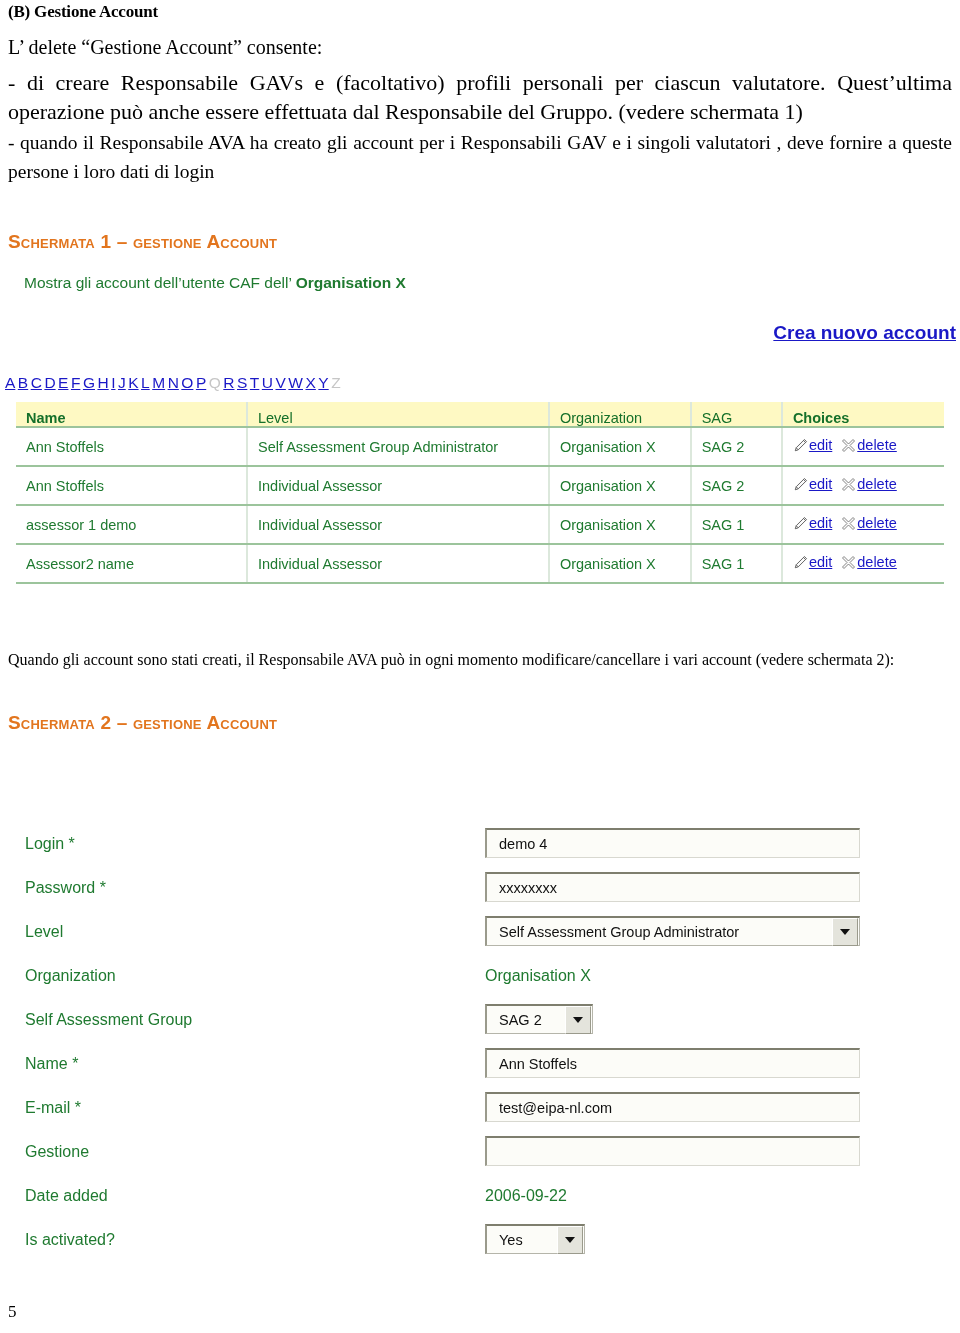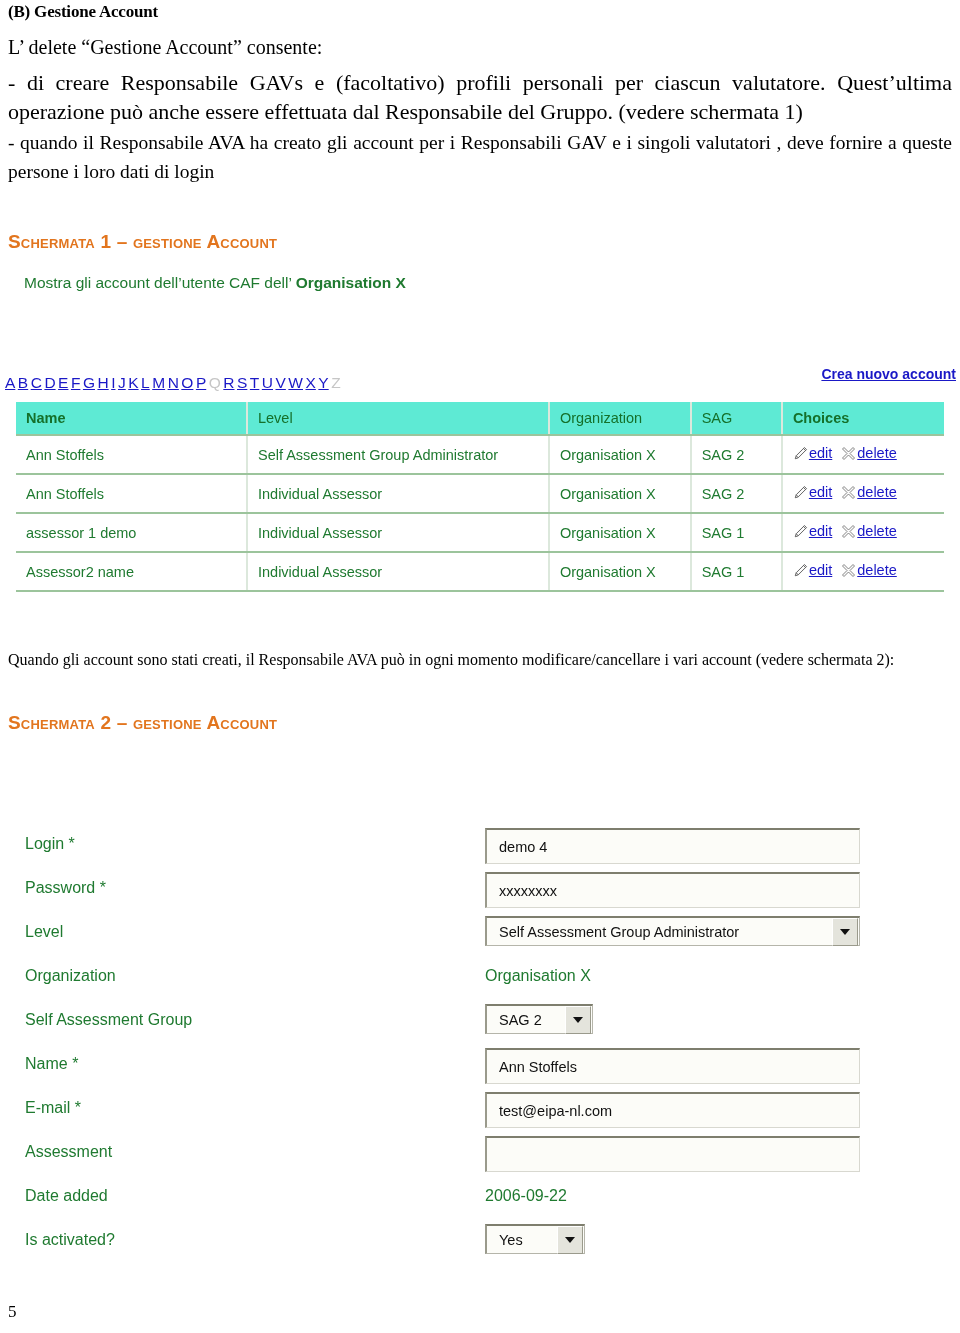--- a/index.html
+++ b/index.html
@@ -91,26 +91,25 @@
     top: 274px;
     font-size: 15.5px;
     color: #1F7A30;
     white-space: nowrap;
   }
   #mostra-line b { font-weight: bold; }
   #crea-nuovo-account {
     position: absolute;
     right: 4px;
     top: 322px;
-    font-size: 14px;
+    font-size: 19px;
     font-weight: bold;
     color: #1A18C6;
     text-decoration: underline;
     white-space: nowrap;
-    margin-top: 44px;
   }
 
   
   #alpha-bar {
     position: absolute;
     left: 5px;
     top: 374px;
     font-size: 15.5px;
     white-space: nowrap;
   }
@@ -140,24 +139,24 @@
   #accounts-table td {
     text-align: left;
     color: #1F7A30;
     font-weight: normal;
     padding: 9px 6px 9px 10px;
     border-bottom: 2px solid #9CC49C;
     border-right: 2px solid #DCE8DC;
     vertical-align: middle;
   }
   #accounts-table thead th {
-    background: #5eead4;
+    background: #fef9c3;
     color: #15702A;
     padding-top: 8px;
-    padding-bottom: 8px;
+    padding-bottom: 0;
   }
   #accounts-table thead th.b { font-weight: bold; }
   #accounts-table td:last-child,
   #accounts-table th:last-child { border-right: none; }
   .col-name  { width: 228px; }
   .col-level { width: 298px; }
   .col-org   { width: 140px; }
   .col-sag   { width: 90px; }
   .col-choices { width: 160px; }
 
@@ -203,21 +202,21 @@
     position: absolute;
     left: 485px;
     top: 10px;
     color: #1F7A30;
     font-size: 16px;
     white-space: nowrap;
   }
 
   .txtbox {
     width: 375px;
-    height: 36px;
+    height: 30px;
     box-sizing: border-box;
     background: #FCFCF8;
     border-top: 2px solid #7E7E6E;
     border-left: 2px solid #9A9A8C;
     border-right: 1px solid #D8D8D0;
     border-bottom: 1px solid #D8D8D0;
     font-family: "Liberation Sans", sans-serif;
     font-size: 14.5px;
     color: #111111;
     padding: 0 0 0 12px;
@@ -419,21 +418,21 @@
   </div>
 
   <div class="form-row">
     <div class="form-label">E-mail *</div>
     <div class="form-control">
       <input class="txtbox" type="text" id="email-input" value="test@eipa-nl.com" style="">
     </div>
   </div>
 
   <div class="form-row">
-    <div class="form-label">Assessment</div>
+    <div class="form-label">Gestione</div>
     <div class="form-control">
       <input class="txtbox" type="text" id="telephone-input" value="" style="">
     </div>
   </div>
 
   <div class="form-row">
     <div class="form-label">Date added</div>
     <div class="form-static">2006-09-22</div>
   </div>
 

